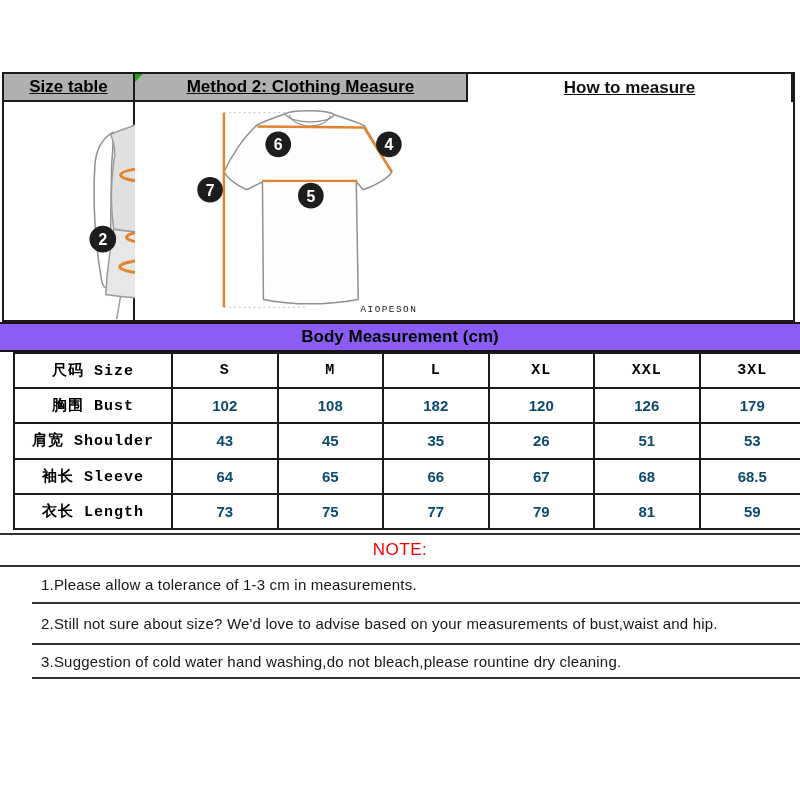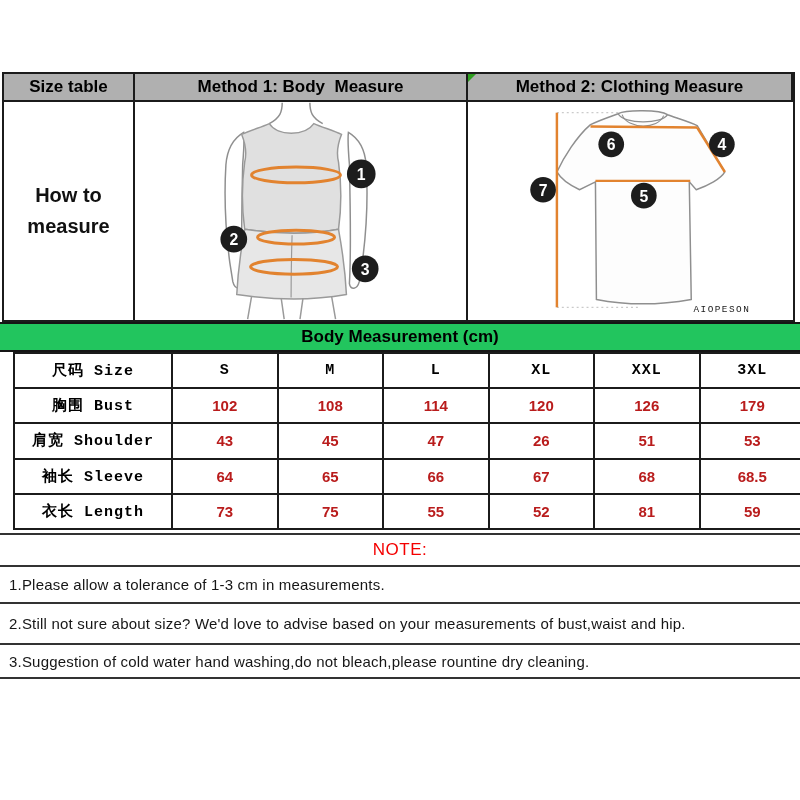--- a/index.html
+++ b/index.html
@@ -4,92 +4,91 @@
 <style>
   html,body{margin:0;padding:0;background:#fff;}
   #canvas{
     position:relative;width:800px;height:800px;background:#ffffff;overflow:hidden;
     font-family:"Liberation Sans", sans-serif;color:#111;
   }
   
   .top-section{
     position:absolute;left:2px;top:72px;width:793px;height:250px;
     border:2px solid #1b1b1b;box-sizing:border-box;
-    display:grid;grid-template-columns:131px 333px 1fr;grid-template-rows:28px 1fr;
+    display:grid;grid-template-columns:131px 333px 1fr;grid-template-rows:28px 1fr;text-decoration:underline;
   }
   .hdr-cell{
     background:#b0b0b0;border-right:2px solid #1b1b1b;border-bottom:2px solid #1b1b1b;
     display:flex;align-items:center;justify-content:center;
     font-weight:bold;font-size:17px;color:#000;white-space:pre;position:relative;
     box-sizing:border-box;
   }
   .hdr-cell:last-child{border-right:none;}
   .diagram-cell{
     background:#fff;border-right:2px solid #1b1b1b;box-sizing:border-box;position:relative;
   }
   .diagram-cell:last-child{border-right:none;}
   .how-to{
     display:flex;align-items:center;justify-content:center;text-align:center;
-    font-weight:bold;font-size:20px;padding:0 18px;line-height:1.55;
+    font-weight:bold;font-size:17px;padding:0 18px;line-height:1.55;
   }
   .green-corner{
     position:absolute;left:0;top:0;width:8px;height:8px;background:#2e9e1f;
     clip-path:polygon(0 0,100% 0,0 100%);
   }
   
   .measure-bar{
-    position:absolute;left:0;top:322px;width:800px;height:30px;background:#22c55e;
+    position:absolute;left:0;top:322px;width:800px;height:30px;background:#8b5cf6;
     border-top:2px solid #151515;border-bottom:2px solid #151515;box-sizing:border-box;
     display:flex;align-items:center;justify-content:center;
     font-weight:bold;font-size:17px;color:#000;
   }
   
   .size-table{
     position:absolute;left:13px;top:352px;width:793px;height:178px;
     border-collapse:collapse;table-layout:fixed;
   }
   .size-table td{
     border:2px solid #1b1b1b;text-align:center;vertical-align:middle;
     font-size:15px;padding:0;
   }
   .size-table .lbl{
     font-family:"Liberation Mono", monospace;font-weight:bold;color:#000;letter-spacing:1px;
   }
-  .size-table .num{font-weight:bold;color:#b91c1c;}
+  .size-table .num{font-weight:bold;color:#0c4a6e;}
   
   .notes{position:absolute;left:0;top:533px;width:800px;}
   .note-title{
     height:30px;border-top:2px solid #333;border-bottom:2px solid #333;
     display:flex;align-items:center;justify-content:center;
     color:#f40000;font-size:17px;letter-spacing:.5px;
   }
   .note-row{
     border-bottom:2px solid #333;display:flex;align-items:center;
-    font-size:15px;color:#161616;padding-left:9px;letter-spacing:.2px;
+    font-size:15px;color:#161616;padding-left:9px;letter-spacing:.2px;margin-left:32px;
   }
   .note-row.r1{height:35px;}
   .note-row.r2{height:39px;}
   .note-row.r3{height:32px;}
   
   svg{display:block;}
   .badge-num{
     font-family:"Liberation Sans", sans-serif;font-weight:bold;font-size:16px;fill:#fff;
   }
   .brand-text{
     font-family:"Liberation Mono", monospace;font-size:9.5px;letter-spacing:1.5px;fill:#1a1a1a;
   }
 </style>
 </head>
 <body>
 
 <div id="canvas">
 
   <div class="top-section">
     <div class="hdr-cell">Size table</div>
-    <div class="hdr-cell">Method 1: Body  Measure</div>
     <div class="hdr-cell">
       <span class="green-corner"></span>
       <span>Method 2: Clothing Measure</span>
     </div>
 
     <div class="diagram-cell how-to">How to measure</div>
 
     <div class="diagram-cell">
       <svg width="329" height="218" viewBox="0 0 333 219">
 
@@ -182,49 +181,49 @@
         <td class="lbl">M</td>
         <td class="lbl">L</td>
         <td class="lbl">XL</td>
         <td class="lbl">XXL</td>
         <td class="lbl">3XL</td>
       </tr>
       <tr>
         <td class="lbl">胸围 Bust</td>
         <td class="num">102</td>
         <td class="num">108</td>
-        <td class="num">114</td>
+        <td class="num">182</td>
         <td class="num">120</td>
         <td class="num">126</td>
         <td class="num">179</td>
       </tr>
       <tr>
         <td class="lbl">肩宽 Shoulder</td>
         <td class="num">43</td>
         <td class="num">45</td>
-        <td class="num">47</td>
+        <td class="num">35</td>
         <td class="num">26</td>
         <td class="num">51</td>
         <td class="num">53</td>
       </tr>
       <tr>
         <td class="lbl">袖长 Sleeve</td>
         <td class="num">64</td>
         <td class="num">65</td>
         <td class="num">66</td>
         <td class="num">67</td>
         <td class="num">68</td>
         <td class="num">68.5</td>
       </tr>
       <tr>
         <td class="lbl">衣长 Length</td>
         <td class="num">73</td>
         <td class="num">75</td>
-        <td class="num">55</td>
-        <td class="num">52</td>
+        <td class="num">77</td>
+        <td class="num">79</td>
         <td class="num">81</td>
         <td class="num">59</td>
       </tr>
     </tbody>
   </table>
 
   <div class="notes">
     <div class="note-title">NOTE:</div>
     <div class="note-row r1">1.Please allow a tolerance of 1-3 cm in measurements.</div>
     <div class="note-row r2">2.Still not sure about size? We'd love to advise based on your measurements of bust,waist and hip.</div>

